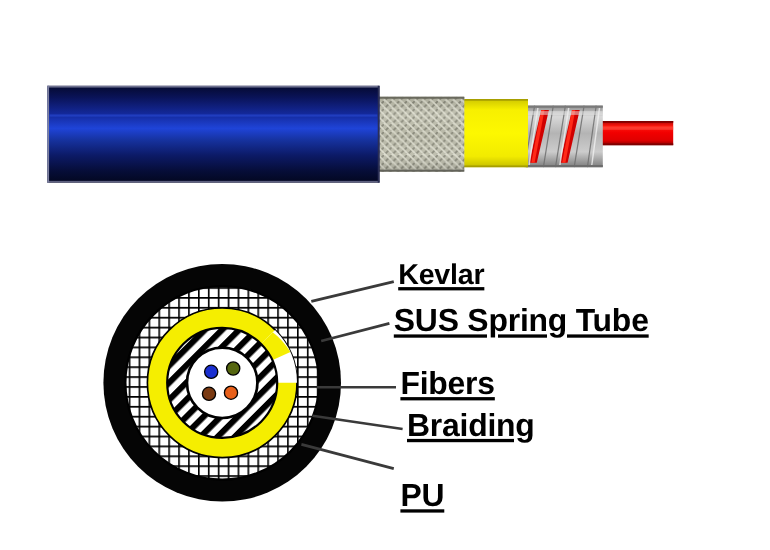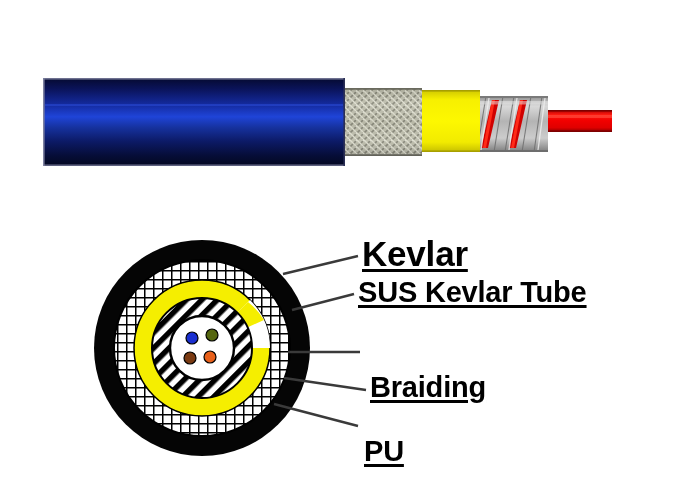--- a/index.html
+++ b/index.html
@@ -194,17 +194,18 @@
     <g id="leaders">
         <line x1="283" y1="274" x2="358" y2="256" stroke="#3a3a3a" stroke-width="2.4"></line>
         <line x1="292" y1="310" x2="354" y2="294" stroke="#3a3a3a" stroke-width="2.4"></line>
         <line x1="288" y1="352" x2="360" y2="352" stroke="#3a3a3a" stroke-width="2.4"></line>
         <line x1="284" y1="378" x2="366" y2="390" stroke="#3a3a3a" stroke-width="2.4"></line>
         <line x1="274" y1="404" x2="358" y2="426" stroke="#3a3a3a" stroke-width="2.4"></line>
       </g>
   </svg>
 
   
-  <div class="lbl" style="left: 362px; top: 234px; font-size: 35px;">Kevlar</div>
-  <div class="lbl" style="left: 358px; top: 276px; font-size: 29px;">SUS Kevlar Tube</div>
+  <div class="lbl" style="left: 362px; top: 234px; font-size: 26px;">Kevlar</div>
+  <div class="lbl" style="left: 358px; top: 276px; font-size: 29px;">SUS Spring Tube</div>
+  <div class="lbl" style="left: 364px; top: 333px; font-size: 29px;">Fibers</div>
   <div class="lbl" style="left: 370px; top: 371px; font-size: 29px;">Braiding</div>
   <div class="lbl" style="left: 364px; top: 407px; font-size: 29px; margin-top: 28px;">PU</div>
 </div>
 
 </body></html>

